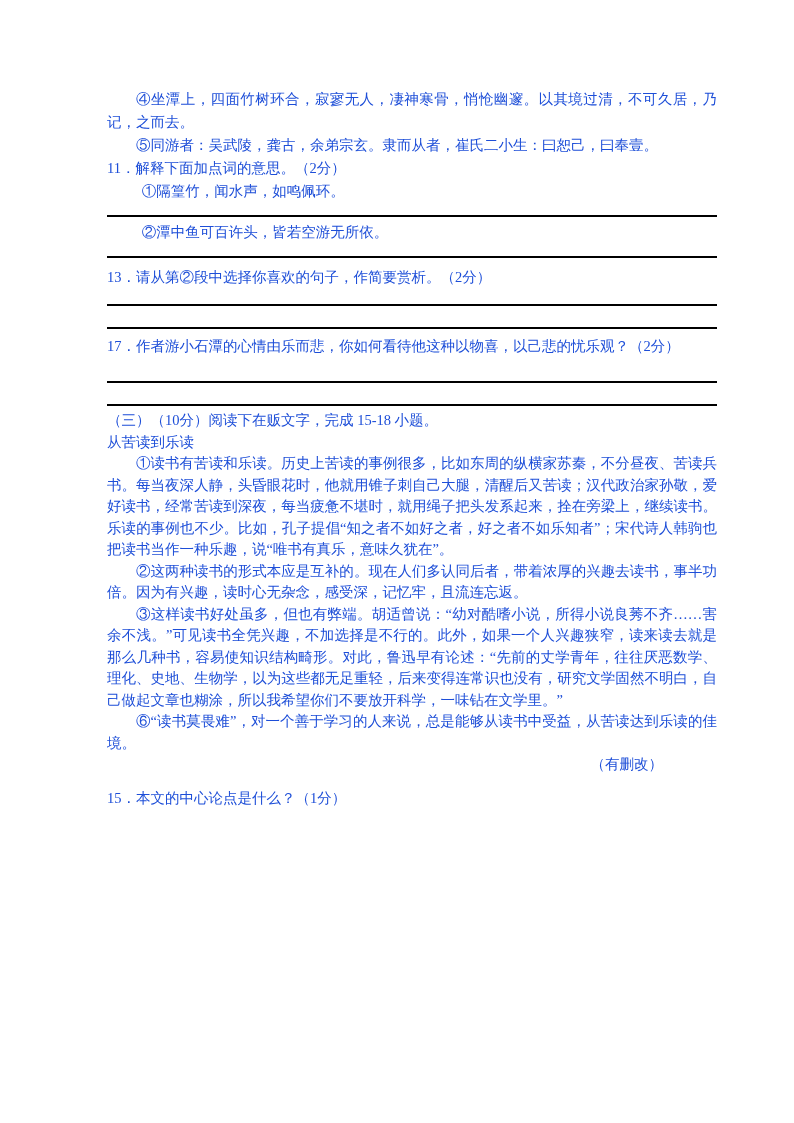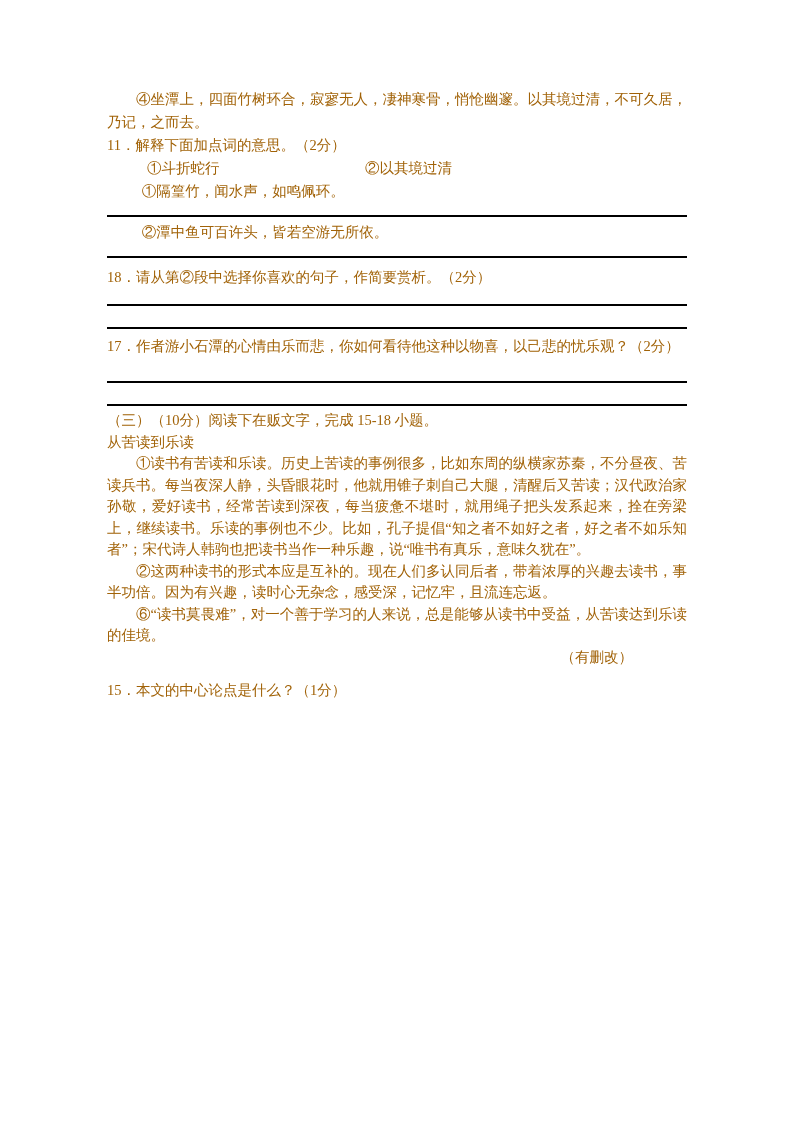--- a/index.html
+++ b/index.html
@@ -2,25 +2,25 @@
 <html><head>
 <meta charset="utf-8">
 <style>
   html, body { margin: 0; padding: 0; background: #ffffff; }
   .page {
     box-sizing: border-box;
     width: 794px;
     height: 1123px;
     margin: 0 auto;
     background: #ffffff;
-    padding: 88px 107px 0 107px;
+    padding: 88px 77px 0 107px;
     font-family: "Liberation Serif", "DejaVu Serif", serif;
     font-size: 14.5px;
     line-height: 23px;
-    color: #a16207;
+    color: #1d4ed8;
     overflow: hidden;
   }
   .para { margin: 0; text-align: justify; }
   .indent { text-indent: 2em; }
   .indent-item { text-indent: 2.4em; }
   .sub-items { padding-left: 40px; }
   .item-a { display: inline-block; width: 218px; }
   .rule { height: 21px; border-bottom: 2px solid #000000; }
   .rule-tight { margin-top: -9px; }
   .rule-up { margin-top: -6px; }
@@ -32,41 +32,42 @@
   .essay .para { line-height: 21.5px; }
   .note { text-align: right; padding-right: 54px; text-indent: 0; }
   .q15 { margin-top: 11px; }
 </style>
 </head>
 <body>
 
 <div class="page">
 
   <p class="para indent">④坐潭上，四面竹树环合，寂寥无人，凄神寒骨，悄怆幽邃。以其境过清，不可久居，乃记，之而去。</p>
+  <p class="para indent">⑤同游者：吴武陵，龚古，余弟宗玄。隶而从者，崔氏二小生：曰恕己，曰奉壹。</p>
 
   <p class="para">11．解释下面加点词的意思。（2分）</p>
-  <p class="para sub-items"><span class="item-a">①斗折蛇行</span><span>②以其境过清</span></p>
 
   <p class="para indent-item">①隔篁竹，闻水声，如鸣佩环。</p>
   <div class="rule rule-tight"></div>
   <p class="para indent-item pt4">②潭中鱼可百许头，皆若空游无所依。</p>
   <div class="rule rule-tight"></div>
 
-  <p class="para pt8">18．请从第②段中选择你喜欢的句子，作简要赏析。（2分）</p>
+  <p class="para pt8">13．请从第②段中选择你喜欢的句子，作简要赏析。（2分）</p>
   <div class="rule rule-up"></div>
   <div class="rule"></div>
 
   <p class="para pt6">17．作者游小石潭的心情由乐而悲，你如何看待他这种以物喜，以己悲的忧乐观？（2分）</p>
   <div class="rule rule-push"></div>
   <div class="rule"></div>
 
   <div class="essay">
     <p class="para pt4">（三）（10分）阅读下在贩文字，完成 15-18 小题。</p>
     <p class="para center">从苦读到乐读</p>
     <p class="para indent">①读书有苦读和乐读。历史上苦读的事例很多，比如东周的纵横家苏秦，不分昼夜、苦读兵书。每当夜深人静，头昏眼花时，他就用锥子刺自己大腿，清醒后又苦读；汉代政治家孙敬，爱好读书，经常苦读到深夜，每当疲惫不堪时，就用绳子把头发系起来，拴在旁梁上，继续读书。乐读的事例也不少。比如，孔子提倡“知之者不如好之者，好之者不如乐知者”；宋代诗人韩驹也把读书当作一种乐趣，说“唯书有真乐，意味久犹在”。</p>
     <p class="para indent">②这两种读书的形式本应是互补的。现在人们多认同后者，带着浓厚的兴趣去读书，事半功倍。因为有兴趣，读时心无杂念，感受深，记忆牢，且流连忘返。</p>
+    <p class="para indent">③这样读书好处虽多，但也有弊端。胡适曾说：“幼对酷嗜小说，所得小说良莠不齐……害余不浅。”可见读书全凭兴趣，不加选择是不行的。此外，如果一个人兴趣狭窄，读来读去就是那么几种书，容易使知识结构畸形。对此，鲁迅早有论述：“先前的丈学青年，往往厌恶数学、理化、史地、生物学，以为这些都无足重轻，后来变得连常识也没有，研究文学固然不明白，自己做起文章也糊涂，所以我希望你们不要放开科学，一味钻在文学里。”</p>
     <p class="para indent">⑥“读书莫畏难”，对一个善于学习的人来说，总是能够从读书中受益，从苦读达到乐读的佳境。</p>
     <p class="para note">（有删改）</p>
   </div>
 
   <p class="para q15">15．本文的中心论点是什么？（1分）</p>
 
 </div>
 
 </body></html>

